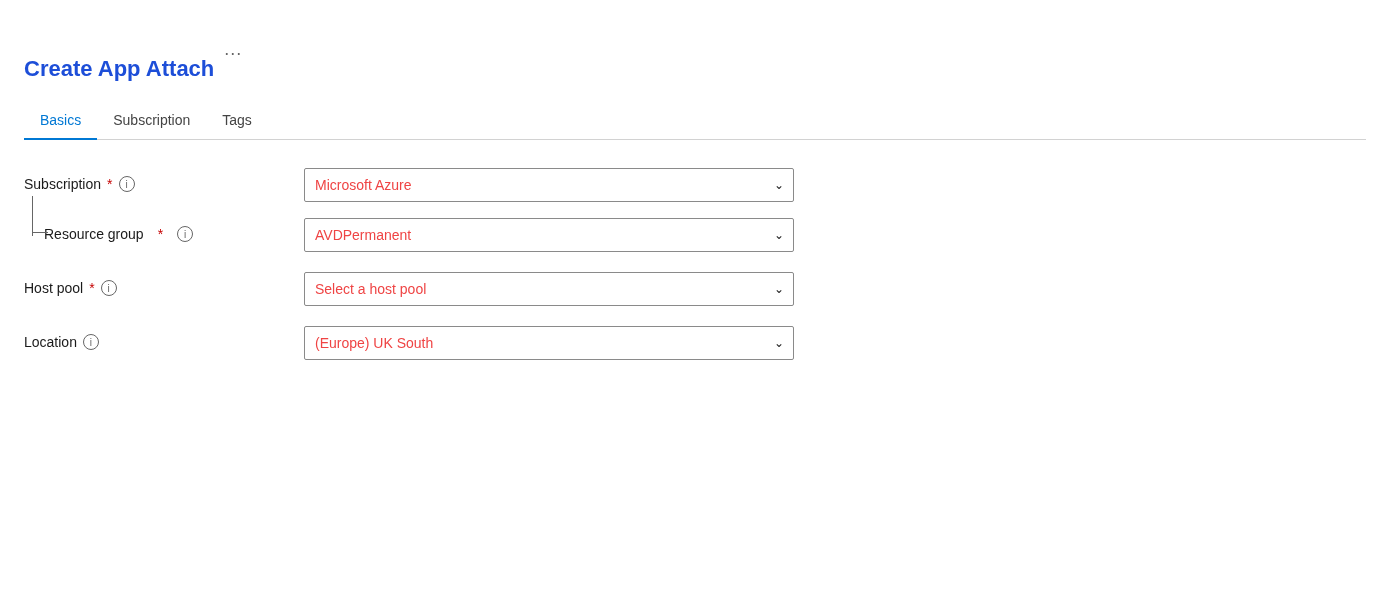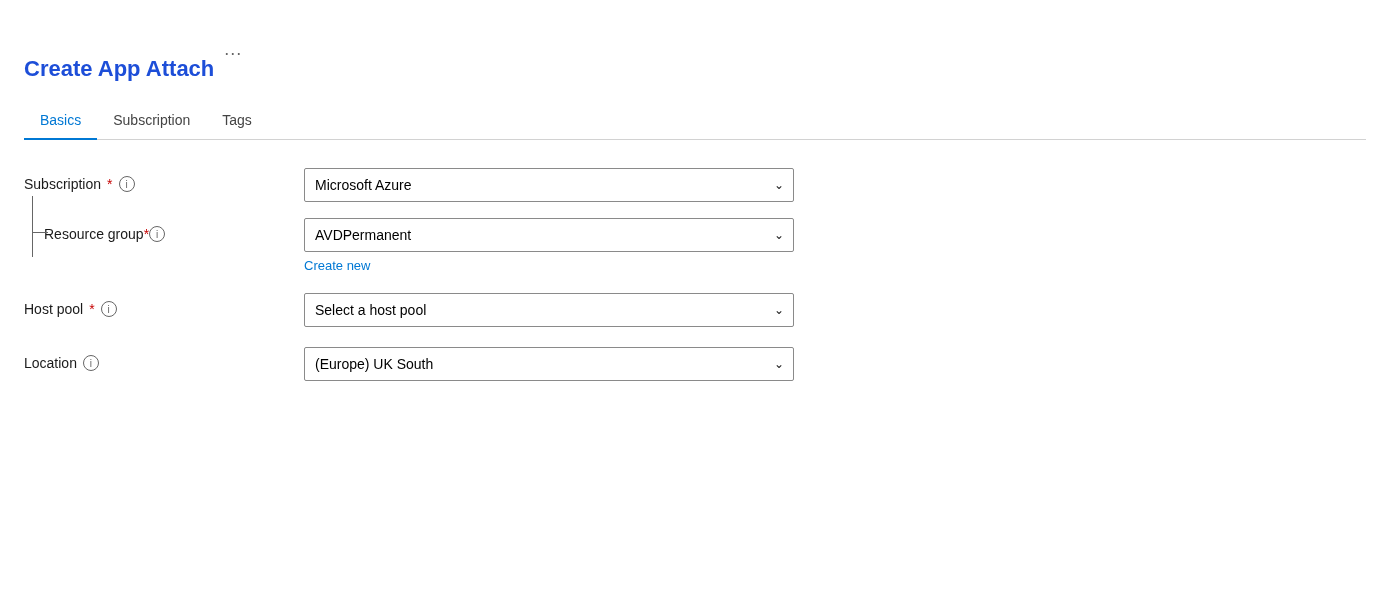--- a/index.html
+++ b/index.html
@@ -112,21 +112,21 @@
       width: 16px;
       height: 1px;
       background-color: #666;
     }
 
     .resource-group-label-col {
       width: 260px;
       min-width: 260px;
       display: flex;
       align-items: center;
-      gap: 0;
+      gap: 14px;
       padding-top: 8px;
       font-size: 14px;
       color: #1a1a1a;
     }
 
     .info-icon {
       display: inline-flex;
       align-items: center;
       justify-content: center;
       width: 16px;
@@ -148,21 +148,21 @@
       max-width: 490px;
     }
 
     .dropdown {
       width: 100%;
       padding: 6px 36px 6px 10px;
       border: 1px solid #8a8a8a;
       border-radius: 2px;
       background: #ffffff;
       font-size: 14px;
-      color: #000000;
+      color: #ef4444;
       appearance: none;
       -webkit-appearance: none;
       cursor: pointer;
       position: relative;
       height: 34px;
     }
 
     .dropdown-wrapper {
       position: relative;
       width: 100%;
@@ -241,21 +241,20 @@
         <span class="required-star">*</span>
         <span class="info-icon" title="More info">i</span>
       </div>
       <div class="form-control-col">
         <div class="dropdown-wrapper">
           <select class="dropdown">
             <option>AVDPermanent</option>
           </select>
           <span class="chevron-icon">⌄</span>
         </div>
-        <a class="create-new-link">Create new</a>
       </div>
     </div>
 
     <div class="form-row">
       <div class="form-label-col">
         <span>Host pool</span>
         <span class="required-star">*</span>
         <span class="info-icon" title="More info">i</span>
       </div>
       <div class="form-control-col">

